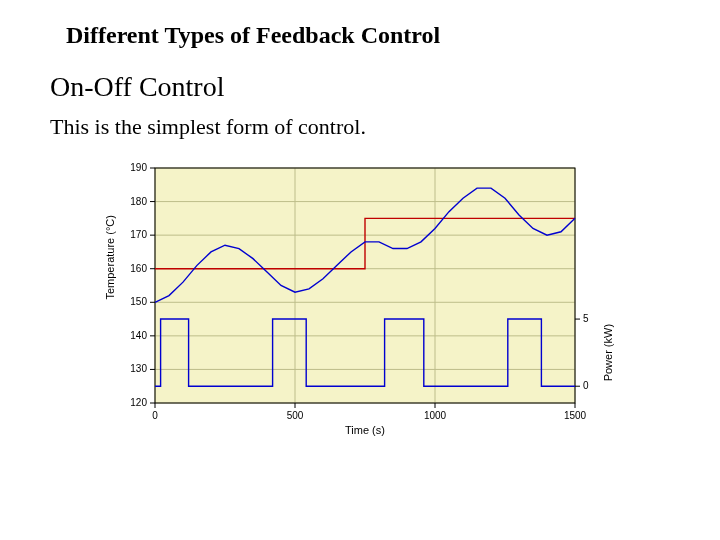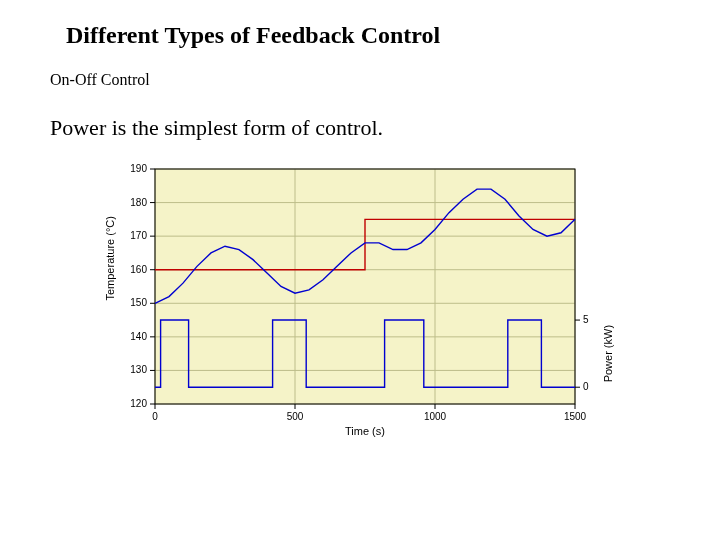--- a/index.html
+++ b/index.html
@@ -1,30 +1,30 @@
 <!DOCTYPE html>
 <html><head>
 <meta charset="utf-8">
 <style>
   html,body{margin:0;padding:0;width:720px;height:540px;background:#fff;font-family:"Times New Roman",serif;color:#000;}
   .slide{padding:22px 50px 0 50px;}
   h1{font-size:24px;font-weight:bold;margin:0 0 22px 16px;}
-  h2{font-size:16px;font-weight:normal;margin:0 0 26px 0;}
+  h2{font-size:28px;font-weight:normal;margin:0 0 11px 0;}
   p.body{font-size:22px;margin:0 0 18px 0;}
   .chart-wrap{margin-left:50px;width:520px;}
   .tick-label{font-family:Arial,Helvetica,sans-serif;font-size:10px;fill:#000;}
   .axis-label{font-family:Arial,Helvetica,sans-serif;font-size:11px;fill:#000;}
 </style>
 </head>
 <body>
 
 <div class="slide">
   <h1>Different Types of Feedback Control</h1>
   <h2>On-Off Control</h2>
-  <p class="body">Power is the simplest form of control.</p>
+  <p class="body">This is the simplest form of control.</p>
 
   <div class="chart-wrap">
     <svg id="chart-svg" width="520" height="280">
         <rect x="55" y="10" width="420" height="235" fill="#f5f3c8" stroke="none"></rect>
         <line x1="55" x2="55" y1="10" y2="245" stroke="#bdbd8a" stroke-width="1"></line>
         <line x1="195" x2="195" y1="10" y2="245" stroke="#bdbd8a" stroke-width="1"></line>
         <line x1="335" x2="335" y1="10" y2="245" stroke="#bdbd8a" stroke-width="1"></line>
         <line x1="475" x2="475" y1="10" y2="245" stroke="#bdbd8a" stroke-width="1"></line>
         <line x1="55" x2="475" y1="245" y2="245" stroke="#bdbd8a" stroke-width="1"></line>
         <line x1="55" x2="475" y1="211.42857142857144" y2="211.42857142857144" stroke="#bdbd8a" stroke-width="1"></line>

